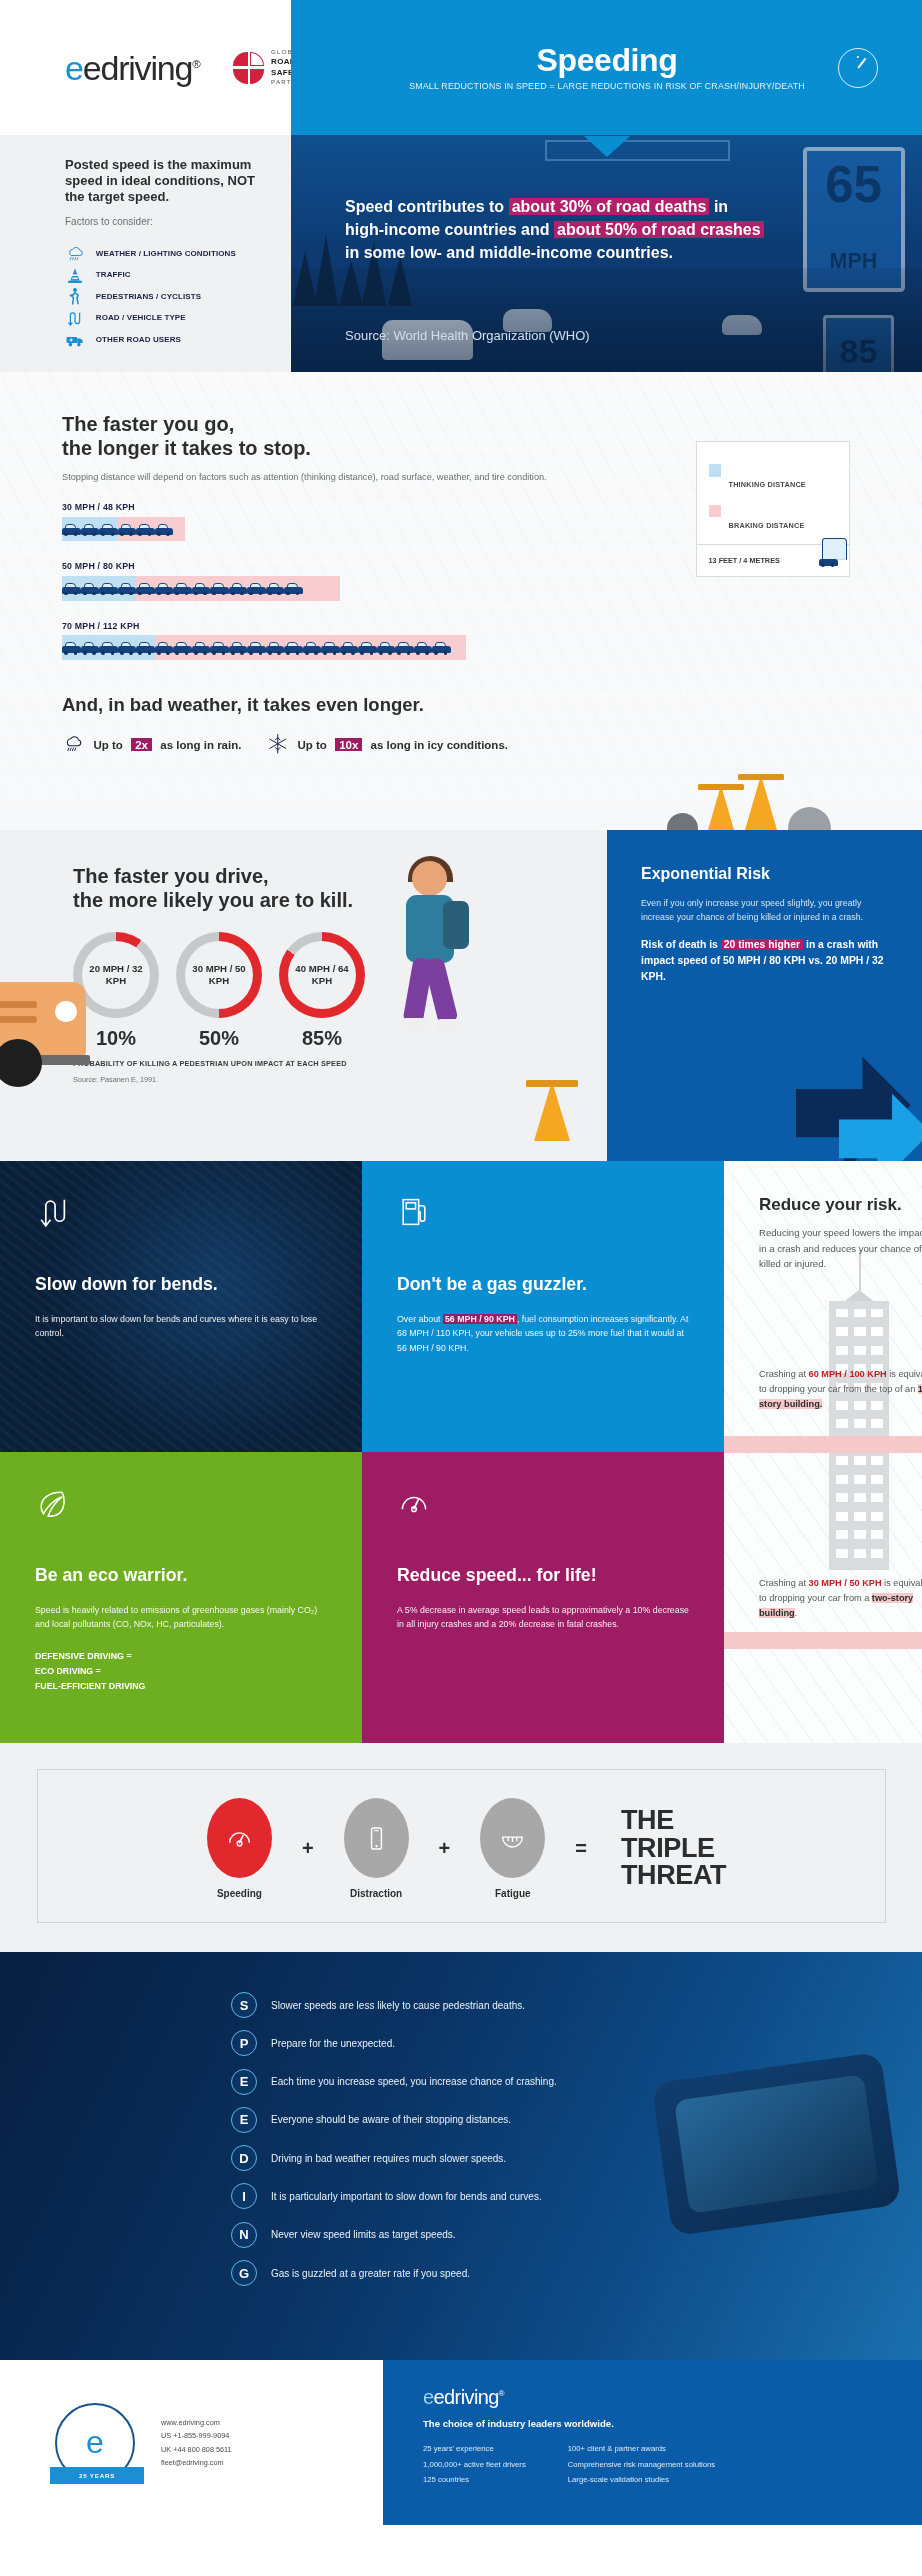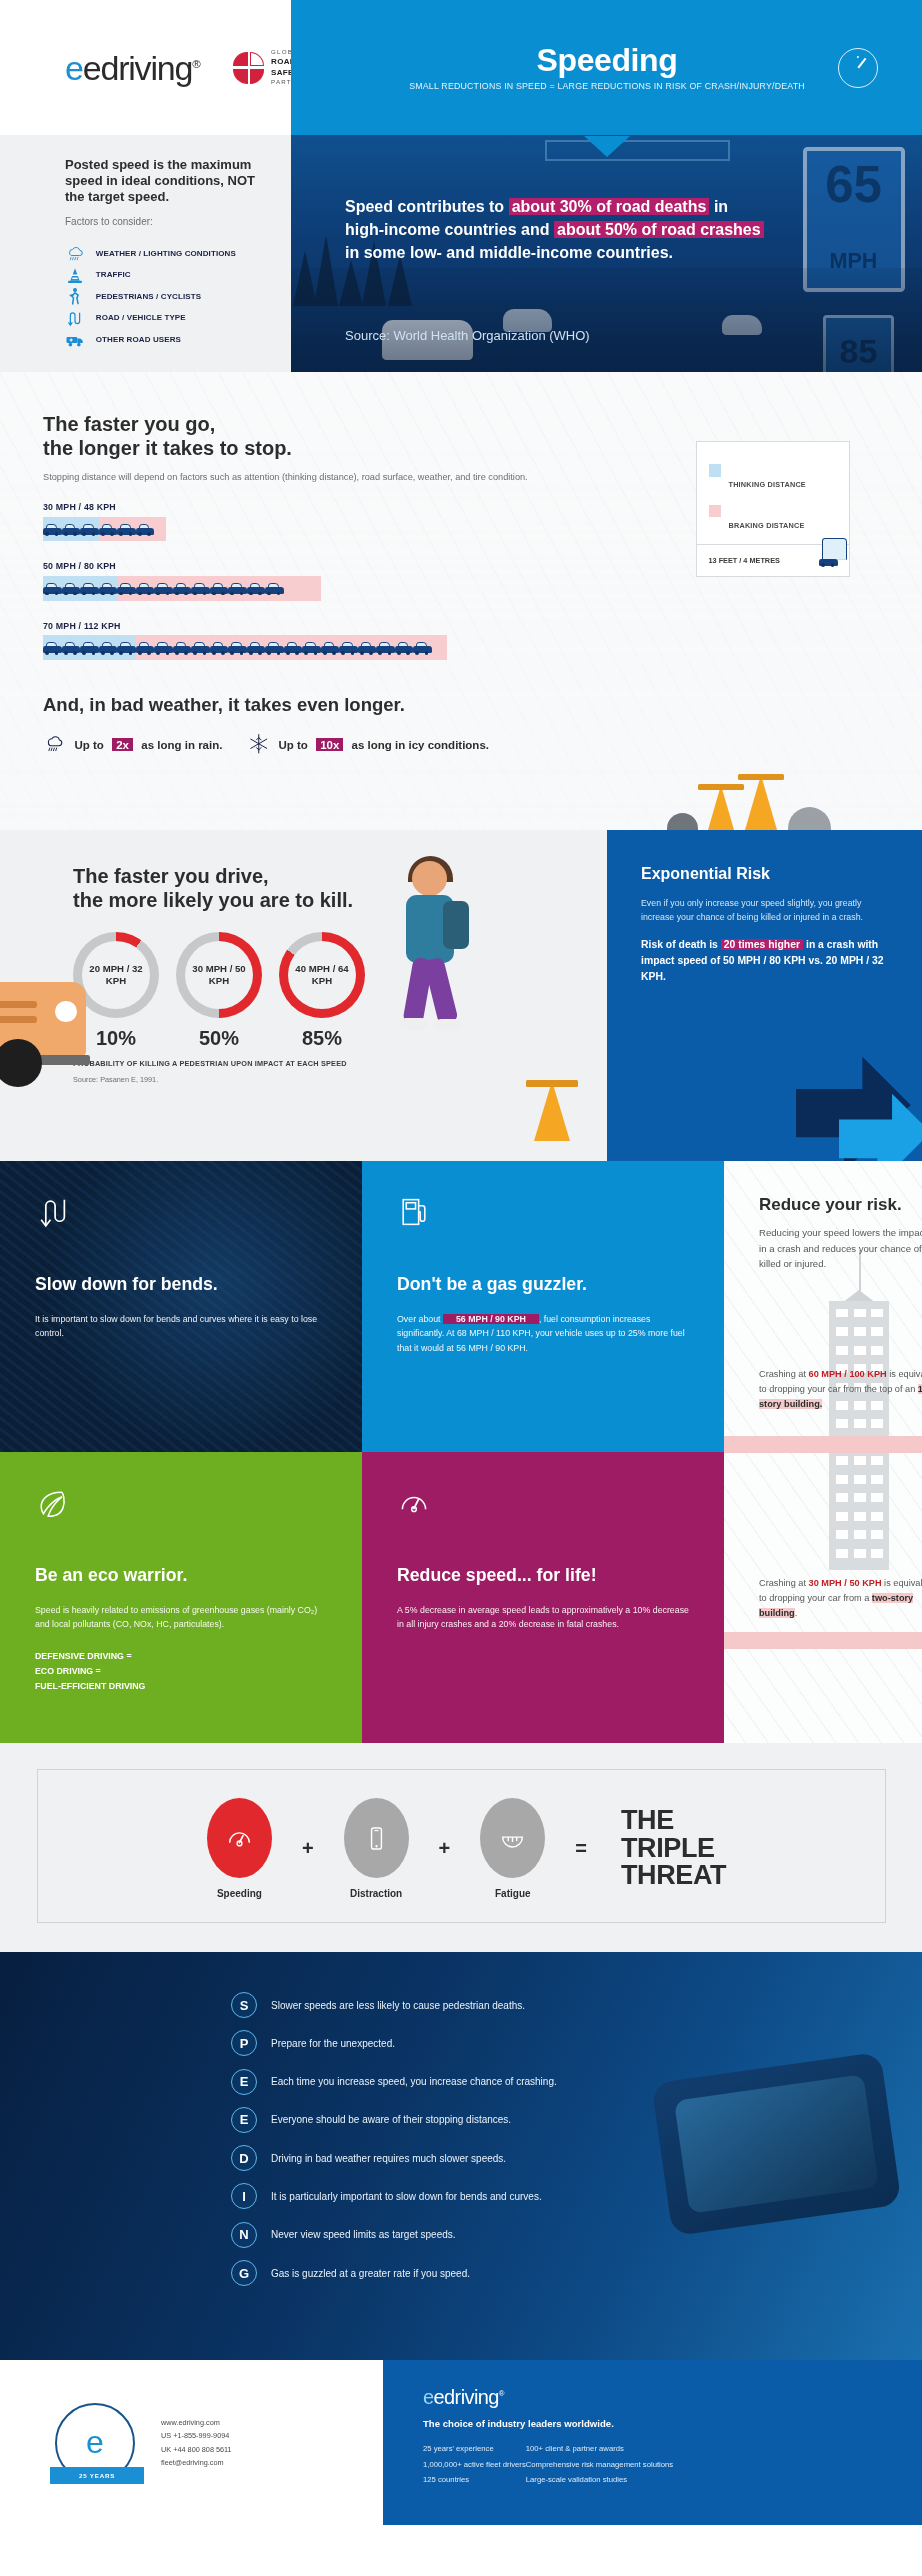--- a/index.html
+++ b/index.html
@@ -84,21 +84,21 @@
 
   
   .sec2 { position:relative; background:#f7f8f9; padding:40px 0 0 0; height:458px; overflow:hidden; }
   .mapbg { position:absolute; inset:0; opacity:.55;
     background:
       repeating-linear-gradient(62deg, #fff 0 20px, #eceef0 20px 21.5px),
       repeating-linear-gradient(-24deg, #fff 0 34px, #eceef0 34px 35px),
       #f7f8f9;
     mask-image:linear-gradient(180deg,rgba(0,0,0,.55),rgba(0,0,0,.18));
     -webkit-mask-image:linear-gradient(180deg,rgba(0,0,0,.55),rgba(0,0,0,.18));}
-  .sec2 .inner { position:relative; padding-left:43px; }
+  .sec2 .inner { position:relative; padding-left:62px; }
   .h2 { font-size:20px; font-weight:bold; line-height:1.2; color:#2d2d2d; }
   .s2-sub { font-size:9.2px; color:#6e6e6e; margin-top:12.3px; }
   .dist-row { margin-top:20px; }
   .dist-label { font-size:8.8px; font-weight:bold; color:#1a2144; letter-spacing:0.2px; margin-bottom:4.6px; }
   .bars { display:flex; height:24.6px; align-items:center; }
   .bar-think { background:#bfe0f2; height:24.6px; display:flex; align-items:center; }
   .bar-brake { background:#f8cdd0; height:24.6px; display:flex; align-items:center; }
   .carico { width:18.5px; height:14px; position:relative; flex:none; }
   .carico .body { position:absolute; left:0; bottom:1.5px; width:18.5px; height:7px;
                   background:#15427e; border-radius:2.3px 3.1px 1.5px 1.5px; }
@@ -178,21 +178,21 @@
   .t-dark { background:#0b2038; color:#fff; }
   .t-dark:before { content:""; position:absolute; inset:0;
       background:radial-gradient(circle at 60% 42%, rgba(30,90,150,.45), rgba(8,22,40,.1) 62%),
                  repeating-linear-gradient(38deg, rgba(25,70,120,.25) 0 3.1px, transparent 3.1px 8.5px);}
   .t-blue { background:#0a8ed2; color:#fff; }
   .t-green{ background:#6eae21; color:#fff; }
   .t-purple{ background:#9e1c63; color:#fff; }
   .tile-ico { width:34px; height:34px; position:relative; z-index:2; margin-bottom:45px; }
   .tile-h { font-size:17.7px; font-weight:bold; line-height:1.2; position:relative; z-index:2; }
   .tile-p { font-size:8.8px; line-height:1.62; margin-top:17px; position:relative; z-index:2; color:rgba(255,255,255,.94); }
-  .pk-hl { background:#9e1c63; padding:0 13px; font-weight:bold; }
+  .pk-hl { background:#9e1c63; padding:0 2px; font-weight:bold; }
   .tile-strong { font-size:8.8px; font-weight:bold; line-height:1.7; margin-top:17px; position:relative; z-index:2; }
 
   .s4-right { flex:1; background:#fafbfb; position:relative; padding:34px 0 0 35px; overflow:hidden; }
   .s4r-map { position:absolute; inset:0; opacity:.5;
     background:repeating-linear-gradient(55deg,#fff 0 17px,#eceef0 17px 18.5px),
                repeating-linear-gradient(-30deg,#fff 0 29px,#edeff1 29px 31px), #fafbfb; }
   .s4r-h { font-size:17px; font-weight:bold; position:relative; z-index:2; }
   .s4r-p { font-size:9.6px; color:#575757; line-height:1.62; margin-top:10px; position:relative; z-index:2; width:200px; }
   .bld { position:absolute; right:34px; top:140px; width:60px; background:#d9dcdf; }
   .bld-spire { position:absolute; right:62px; top:89px; width:2.3px; height:42px; background:#d0d3d6; }
@@ -240,21 +240,21 @@
   .seal .e { font-size:32px; color:#1b8fd4; font-weight:400; }
   .seal-rib { position:absolute; left:-7px; bottom:-3.1px; width:94px; height:17px; background:#1b8fd4;
               display:flex; align-items:center; justify-content:center; color:#fff;
               font-size:6.2px; font-weight:bold; letter-spacing:0.8px; }
   .ft-contact { font-size:7.3px; color:#4a4a4a; line-height:1.85; }
   .ft-right { flex:1; background:#0a5ca8; color:#fff; padding:26px 0 0 40px; }
   .ft-logo { font-size:20px; letter-spacing:-0.6px; }
   .ft-logo .e { color:#9bd4f2; }
   .ft-logo sup { font-size:7.7px; }
   .ft-tag { font-size:9.6px; font-weight:bold; margin-top:9.2px; }
-  .ft-cols { display:flex; margin-top:12.3px; }
+  .ft-cols { display:flex; gap:42px; margin-top:12.3px; }
   .ft-col { font-size:7.7px; line-height:1.95; color:#dcebf7; }
 </style>
 </head>
 <body>
 
 <div class="page">
 
   <div class="header">
     <div class="hdr-left">
       <div class="logo-e"><span class="e">e</span><span>edriving</span><sup>®</sup></div>

